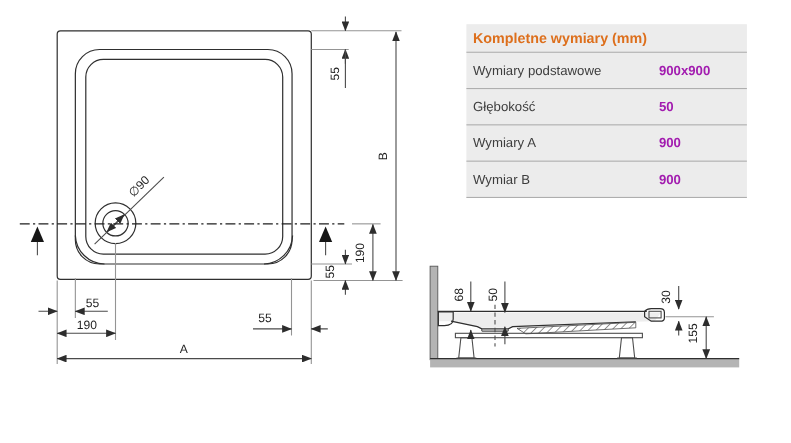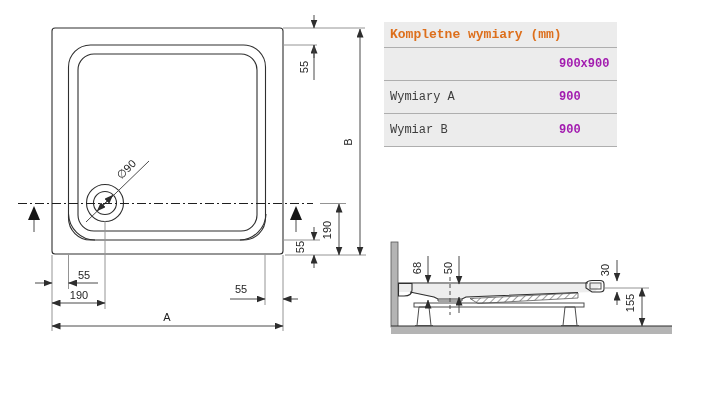--- a/index.html
+++ b/index.html
@@ -1,21 +1,21 @@
 <!DOCTYPE html>
 <html><head>
 <meta charset="utf-8">
 <style>
   html,body{margin:0;padding:0;background:#fff;}
   body{font-family:"Liberation Sans",sans-serif;}
   #stage{position:relative;width:719px;height:403px;background:#ffffff;overflow:hidden;}
   #drawing{position:absolute;left:0;top:0;}
 
   
-  #spec-table{position:absolute;left:384px;top:22px;width:233px;background:#ececec;font-family:Liberation Mono, monospace;}
+  #spec-table{position:absolute;left:424px;top:22px;width:255px;background:#ececec;}
   #spec-table .hdr{height:25px;line-height:25px;padding-left:6px;
       font-size:13px;font-weight:bold;color:#dd6f1c;}
   #spec-table .row{position:relative;height:32px;border-top:1px solid #aeaeae;}
   #spec-table .row .lbl{position:absolute;left:6px;top:9px;font-size:12px;color:#3d3d3d;}
   #spec-table .row .val{position:absolute;left:175px;top:9px;font-size:12px;font-weight:bold;color:#a21caf;}
   #spec-table .bottom-line{height:0;border-top:1px solid #aeaeae;}
 
   
   .edge{stroke:#2f2f2f;stroke-width:1.1;fill:none;}
   .thin{stroke:#4d4d4d;stroke-width:1;fill:none;}
@@ -152,21 +152,26 @@
       <line x1="605" y1="288" x2="649" y2="288" class="ext"></line>
       <line x1="642" y1="288" x2="642" y2="326" class="dim" marker-start="url(#arrs)" marker-end="url(#arr)"></line>
       <text class="dimtxt" text-anchor="middle" transform="rotate(-90 634 303)" x="634" y="303">155</text>
     </g>
   </svg>
 
   <div id="spec-table">
     <div class="hdr">Kompletne wymiary (mm)</div>
 
     <div class="row">
+      <span class="lbl">Wymiary podstawowe</span>
       <span class="val">900x900</span>
+    </div>
+    <div class="row">
+      <span class="lbl">Głębokość</span>
+      <span class="val">50</span>
     </div>
     <div class="row">
       <span class="lbl">Wymiary A</span>
       <span class="val">900</span>
     </div>
     <div class="row">
       <span class="lbl">Wymiar B</span>
       <span class="val">900</span>
     </div>
     <div class="bottom-line"></div>

